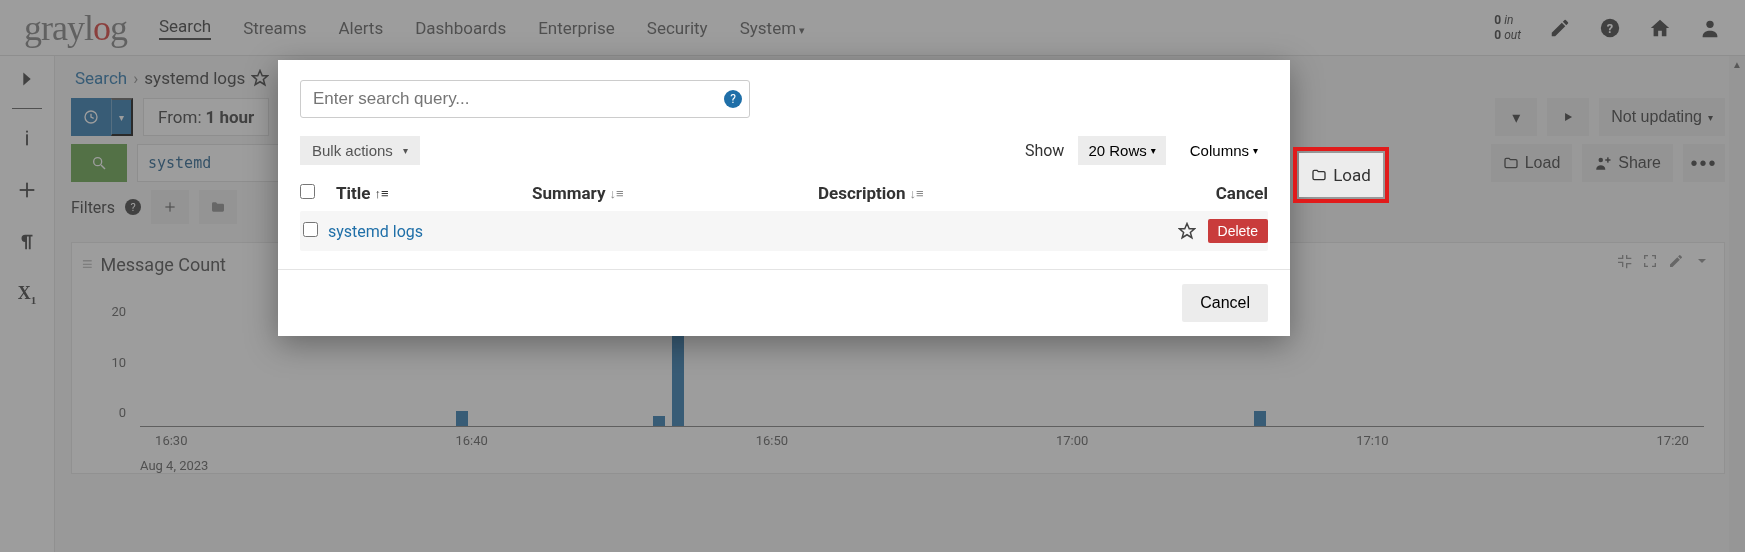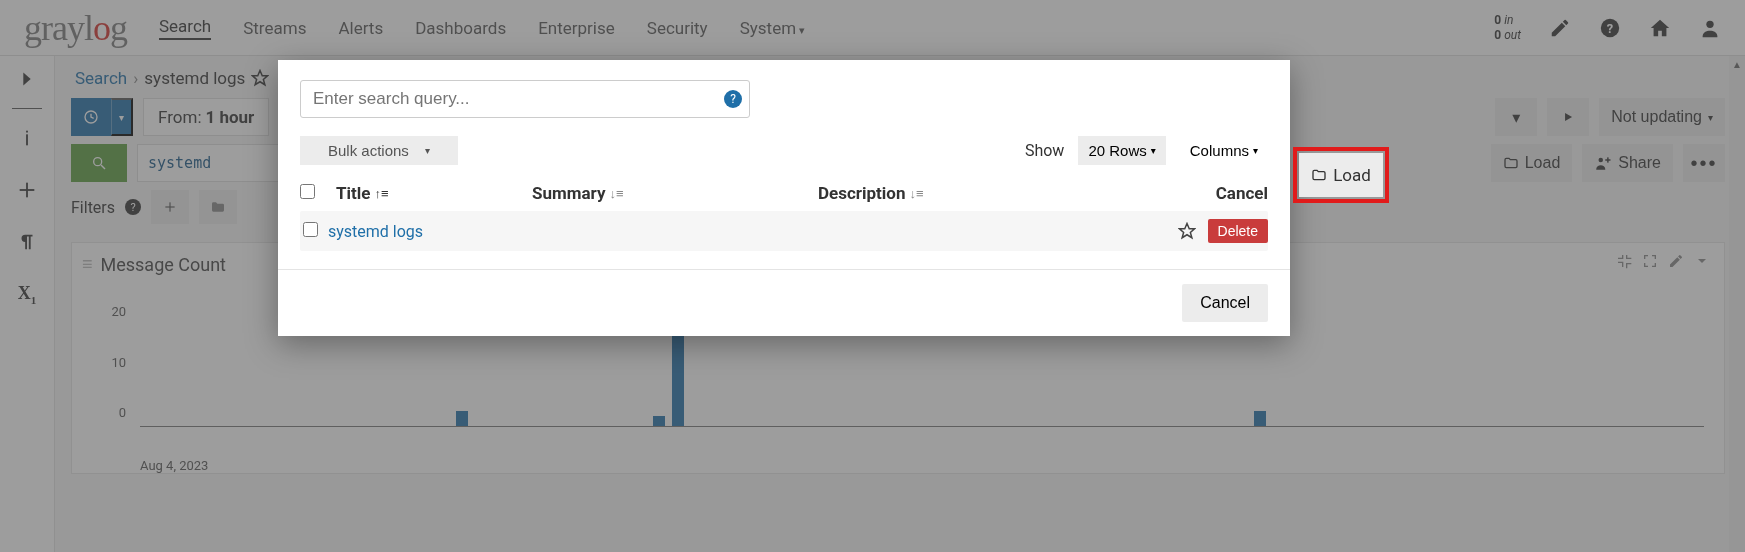--- a/index.html
+++ b/index.html
@@ -238,23 +238,23 @@
     width:18px;height:18px;border-radius:50%;
     background:#1f6fa8;color:#fff;
     font-size:12px;display:flex;align-items:center;justify-content:center;
     cursor:pointer;
   }
   .modal-controls {
     display:flex; align-items:center; gap:10px;
     padding: 6px 22px 10px 22px;
   }
   .bulk-btn {
-    background:#ececec; border:none; padding:6px 28px;
+    background:#ececec; border:none; padding:6px 12px;
     font-size:15px; color:#555; cursor:pointer;
-    display:inline-flex;align-items:center;gap:16px;
+    display:inline-flex;align-items:center;gap:10px;
   }
   .modal-controls-right{margin-left:auto;display:flex;align-items:center;gap:14px;font-size:16px;color:#333;}
   .dd-btn{ background:#ececec;border:none;padding:6px 10px;font-size:15px;cursor:pointer;display:inline-flex;align-items:center;gap:4px;}
 
   .modal-table { padding: 0 22px 18px 22px; }
   .thead{ display:flex; align-items:center; gap:16px; font-weight:700; font-size:17px; padding:8px 0;justify-content:space-between; }
   .th-check{width:20px;}
   .th-title{flex:0 0 180px; display:flex;align-items:center;gap:4px;}
   .th-summary{flex:0 0 270px;display:flex;align-items:center;gap:4px;}
   .th-desc{flex:0 0 300px;display:flex;align-items:center;gap:4px;}
@@ -479,20 +479,28 @@
           <span class="y-tick" style="bottom: 0%; top: auto;">0</span>
           <span class="y-tick" style="bottom: 40%; top: auto;">10</span>
           <span class="y-tick" style="bottom: 80%; top: auto;">20</span>
         </div>
       <div class="plot" id="plot">
           <div class="bar" style="left: 20.2%; height: 12%;"></div>
           <div class="bar" style="left: 32.8%; height: 8%;"></div>
           <div class="bar" style="left: 34%; height: 100%;"></div>
           <div class="bar" style="left: 71.2%; height: 12%;"></div>
         </div>
+      <div class="x-labels" id="x-labels">
+          <span class="x-tick" style="left: 2%;">16:30</span>
+          <span class="x-tick" style="left: 21.2%;">16:40</span>
+          <span class="x-tick" style="left: 40.4%;">16:50</span>
+          <span class="x-tick" style="left: 59.6%;">17:00</span>
+          <span class="x-tick" style="left: 78.8%;">17:10</span>
+          <span class="x-tick" style="left: 98%;">17:20</span>
+        </div>
       <div class="x-date">Aug 4, 2023</div>
     </div>
   </div>
 </div>
 
 <div class="scroll-stub">
   <div class="arrow" style="top:0;">▲</div>
 </div>
 
 <div class="overlay"></div>

